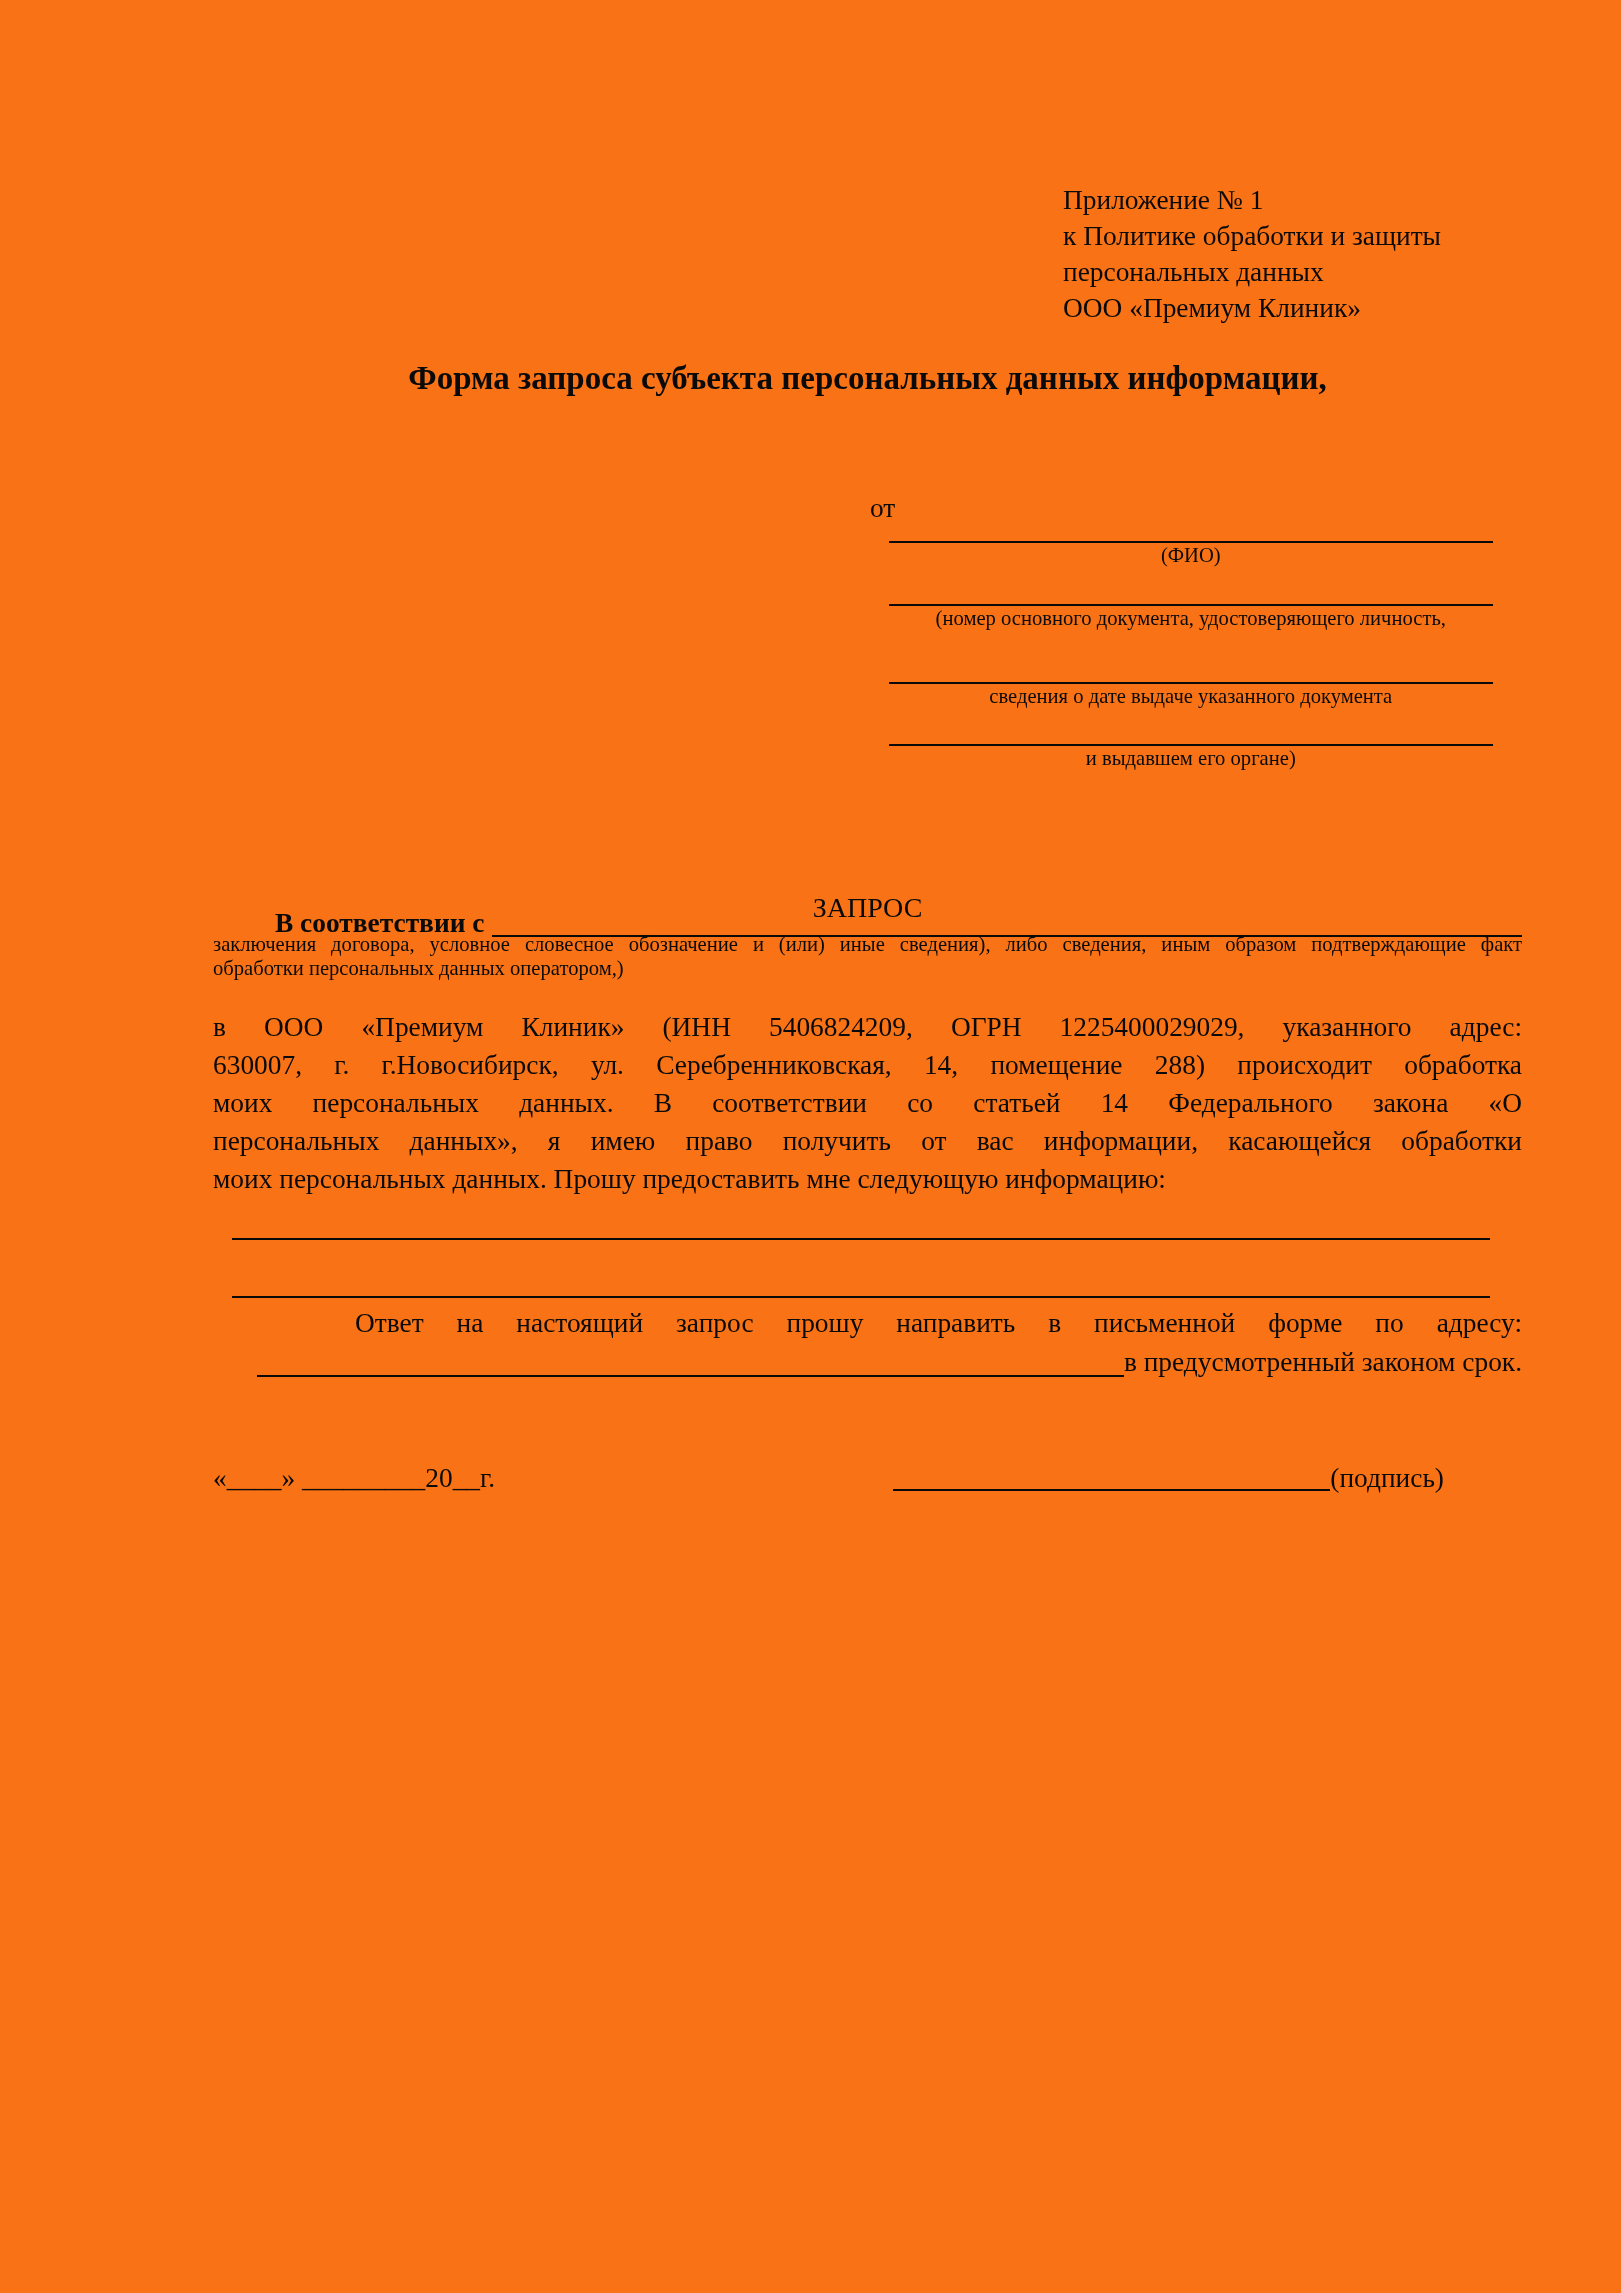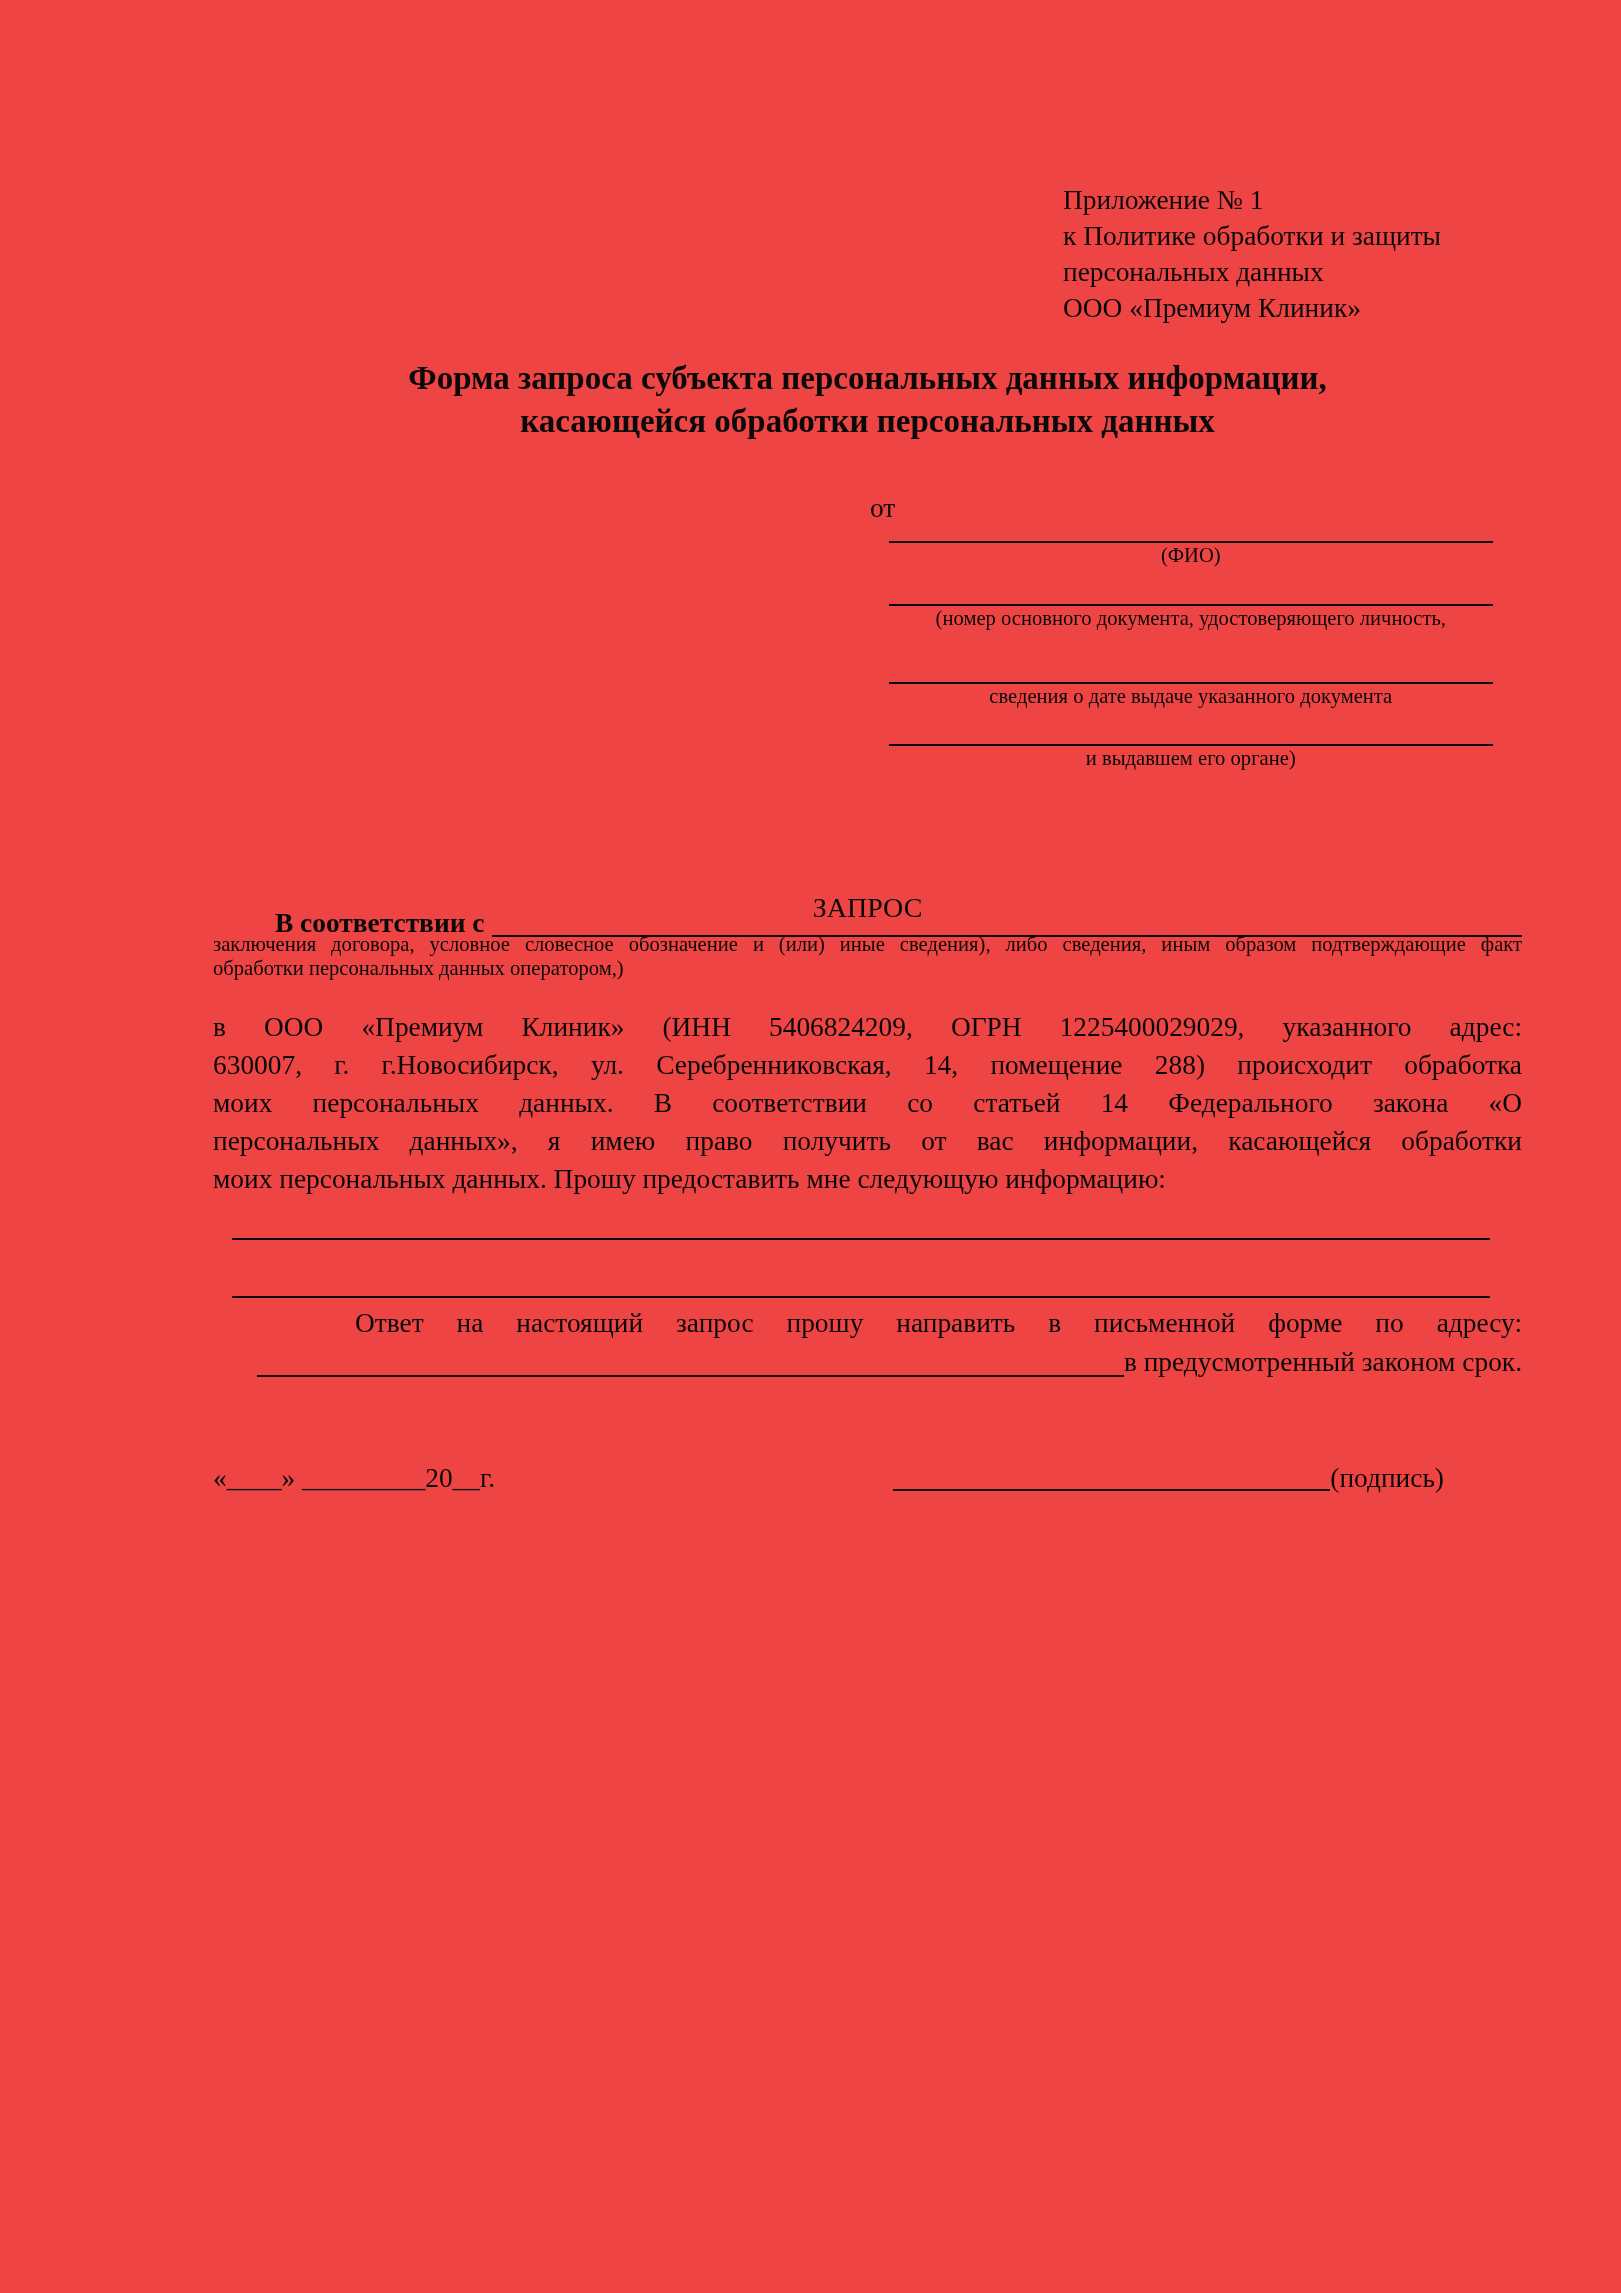--- a/index.html
+++ b/index.html
@@ -1,20 +1,20 @@
 <!DOCTYPE html>
 <html><head>
 <meta charset="utf-8">
 <style>
   html, body { margin: 0; padding: 0; background: #e8e8e8; }
   .page {
     position: relative;
     width: 1621px;
     height: 2294px;
-    background: #ef4444;
+    background: #f97316;
     font-family: "Liberation Serif", "DejaVu Serif", serif;
     color: #0a0a0a;
     overflow: hidden;
   }
 
   
   .header-note {
     position: absolute;
     left: 1063px;
     top: 182px;
@@ -190,21 +190,20 @@
 
   <div class="header-note">
     <div>Приложение № 1</div>
     <div>к Политике обработки и защиты</div>
     <div>персональных данных</div>
     <div>ООО «Премиум Клиник»</div>
   </div>
 
   <div class="form-title">
     <div>Форма запроса субъекта персональных данных информации,</div>
-    <div>касающейся обработки персональных данных</div>
   </div>
 
   <div class="addressee">
     <div class="addr-line">от</div>
 
     <div class="blank-rule rule-1"></div>
     <div class="field-caption">(ФИО)</div>
 
     <div class="blank-rule rule-2"></div>
     <div class="field-caption">(номер основного документа, удостоверяющего личность,</div>

